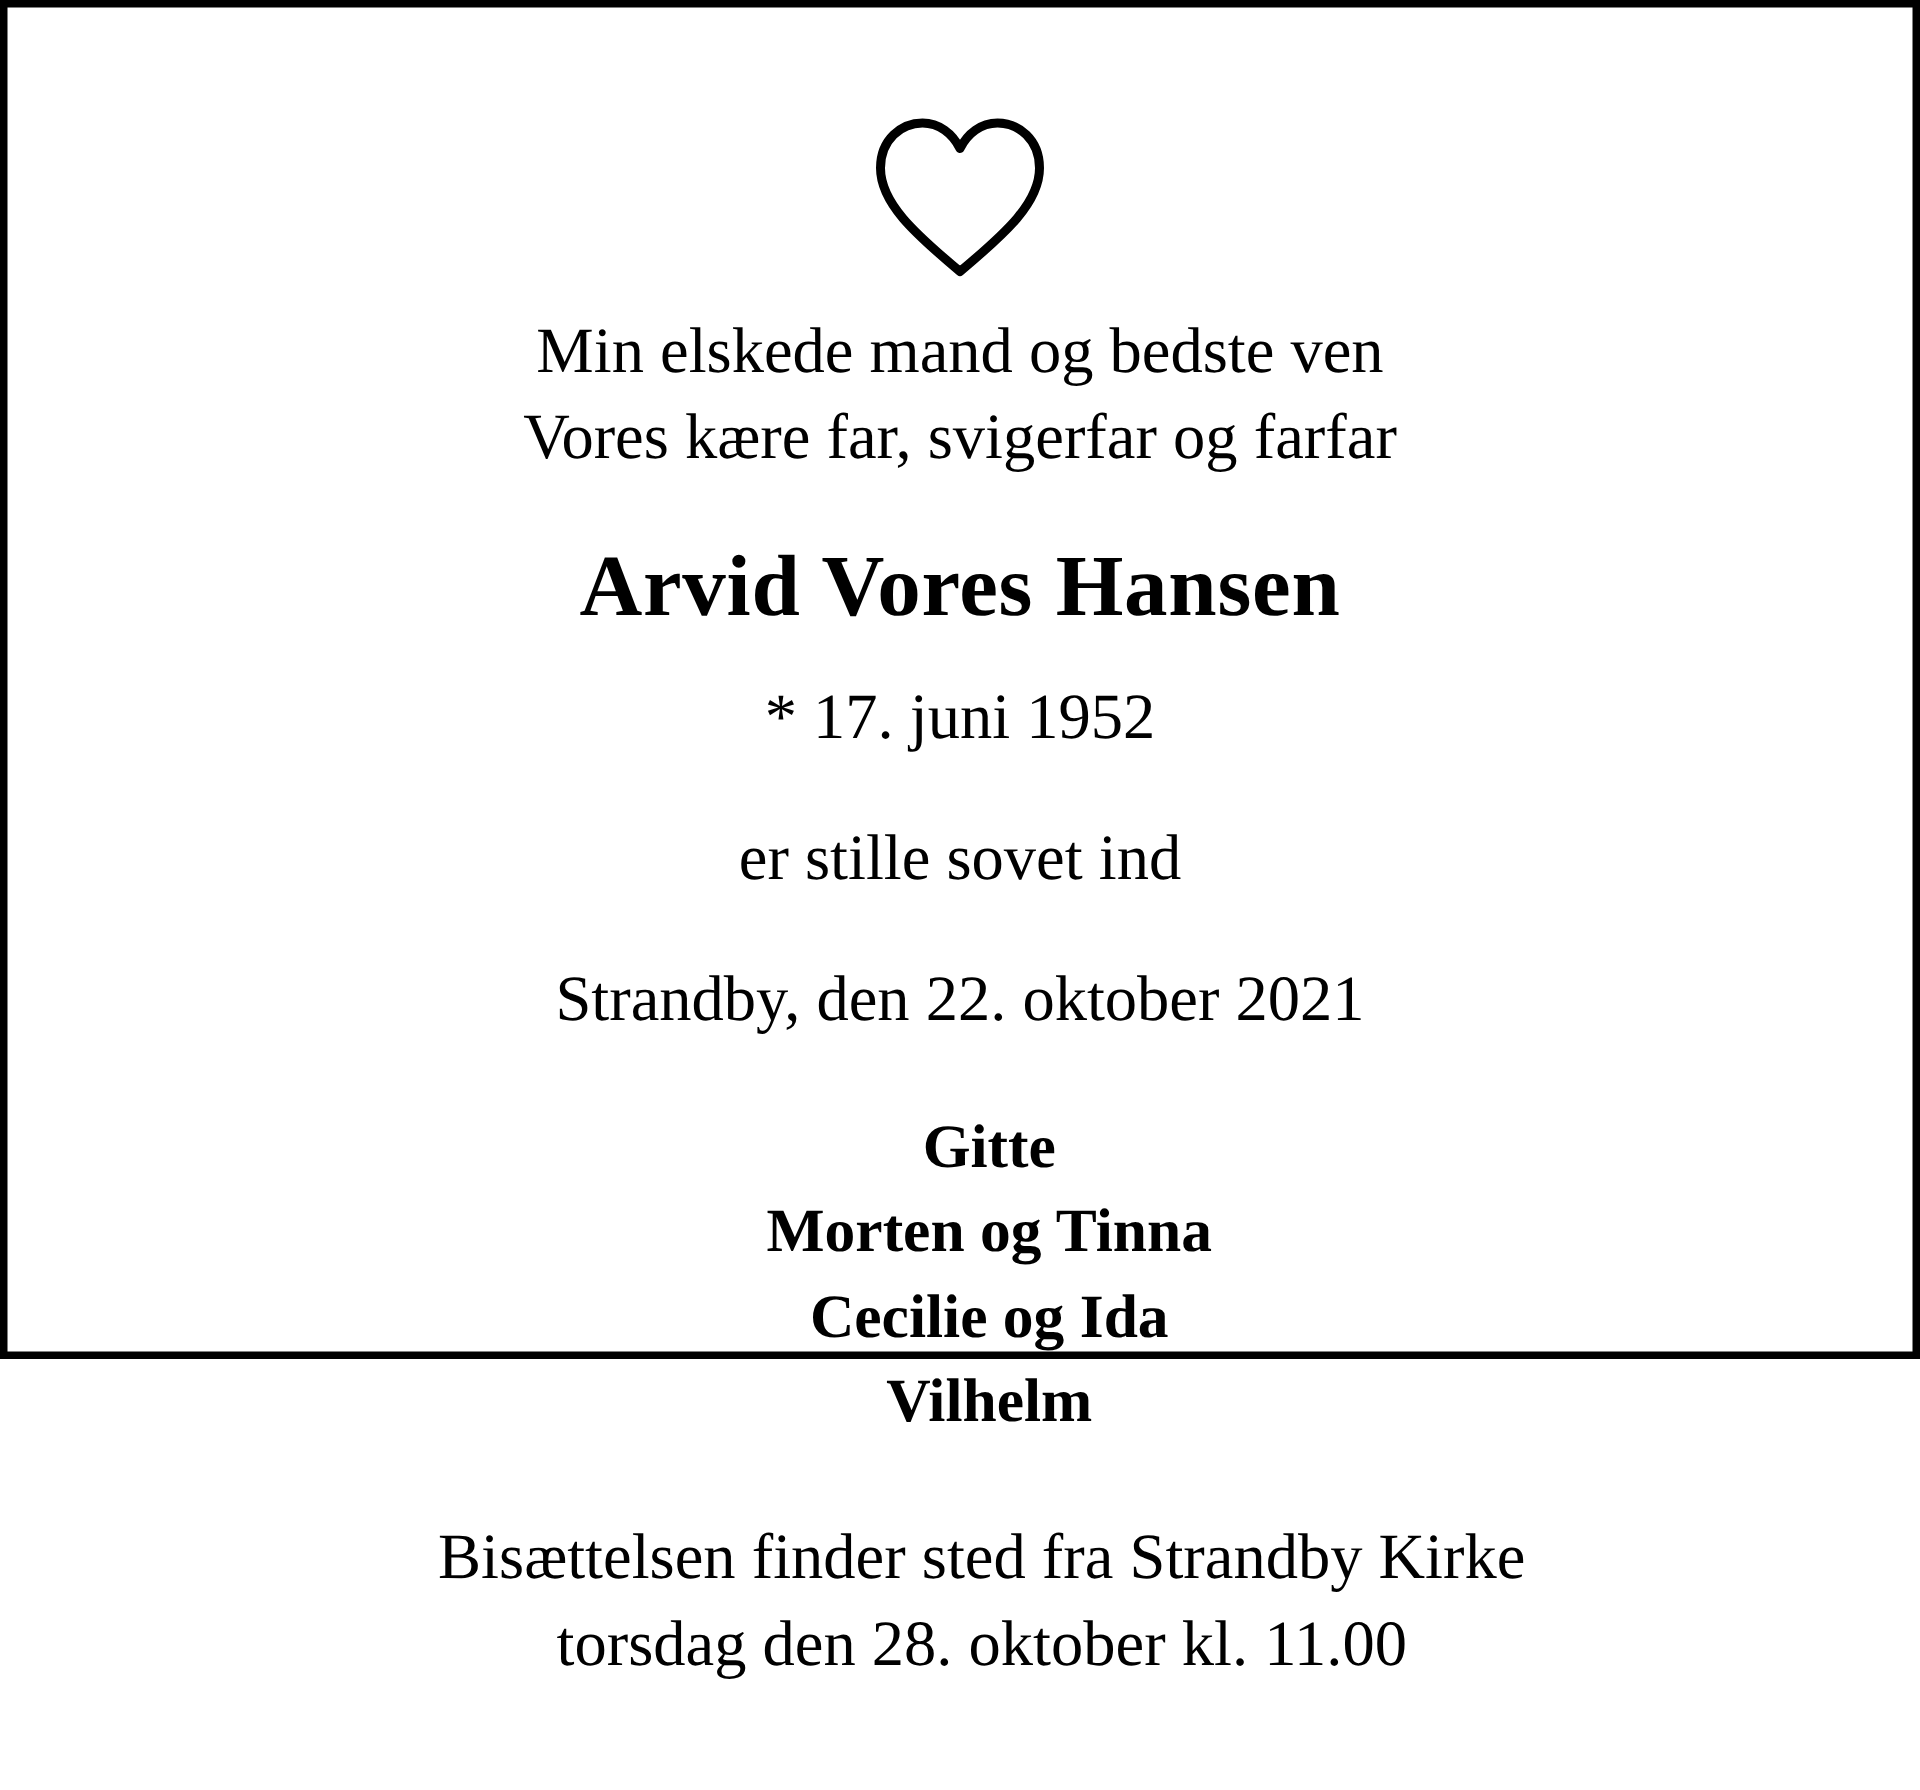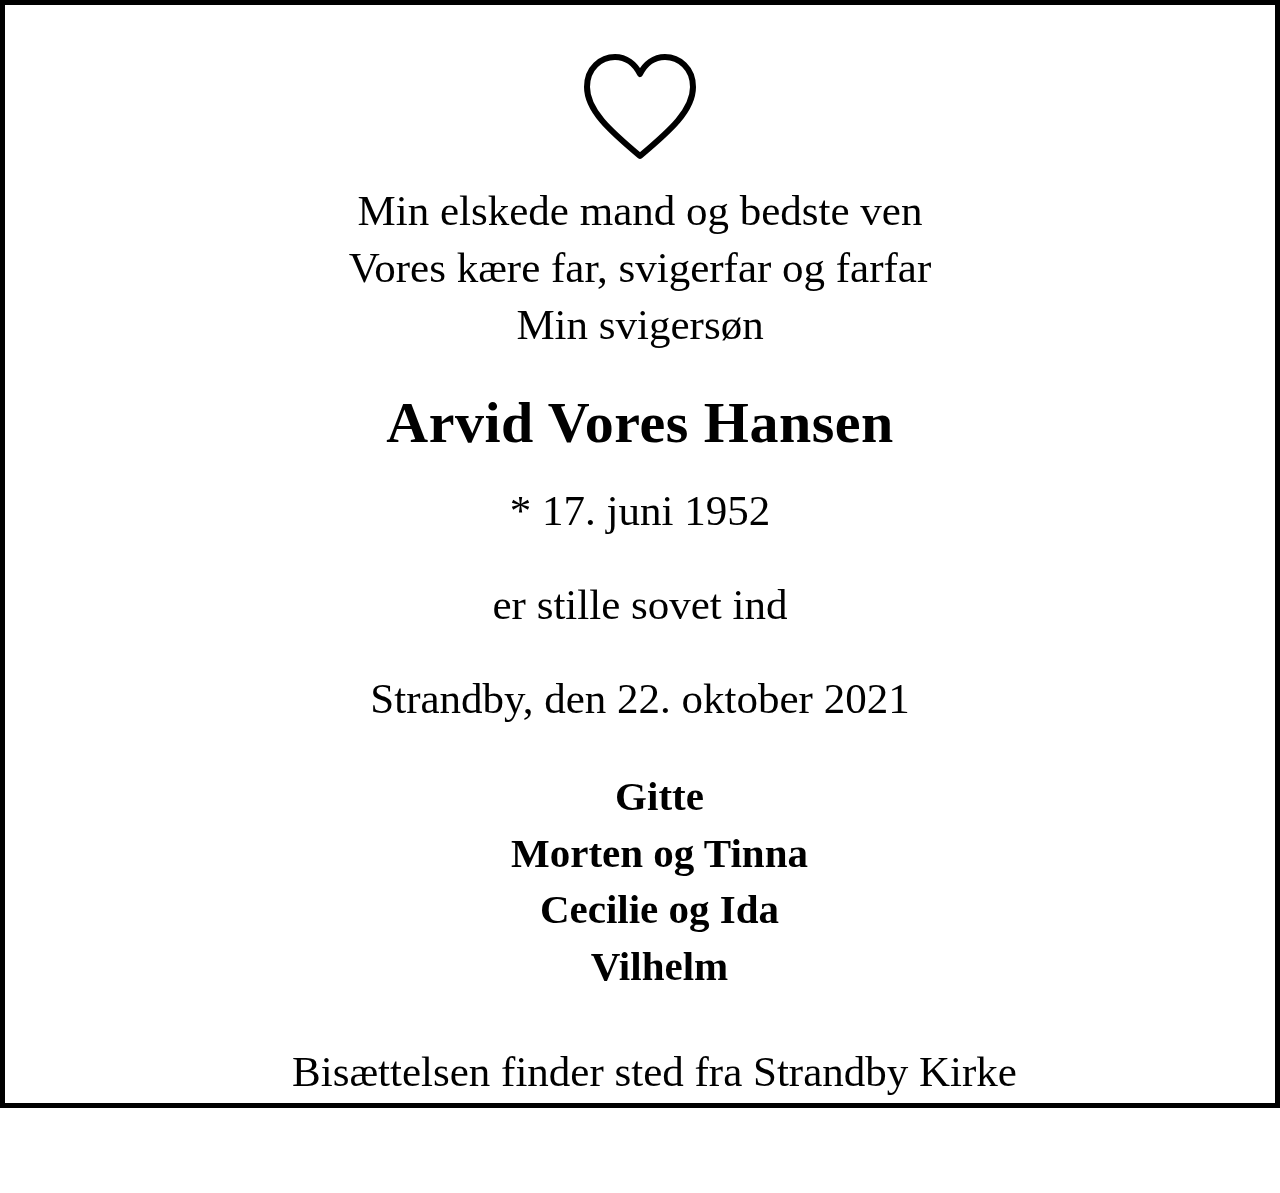--- a/index.html
+++ b/index.html
@@ -10,27 +10,27 @@
   body {
     width: 1280px;
     height: 1193px;
     font-family: "Liberation Serif", serif;
     color: #000000;
     overflow: hidden;
   }
   .notice {
     box-sizing: border-box;
     width: 1280px;
-    height: 1108px;
+    height: 906px;
     border: 5px solid #000000;
     background: #ffffff;
     display: flex;
     flex-direction: column;
     align-items: center;
-    padding-top: 46px;
+    padding-top: 72px;
   }
   .heart-wrap {
     width: 120px;
     height: 110px;
     display: flex;
     align-items: center;
     justify-content: center;
     margin-bottom: 18px;
   }
   .heart-wrap svg {
@@ -97,35 +97,35 @@
 
   <div class="heart-wrap">
     <svg width="118" height="108" viewBox="0 0 118 108" xmlns="http://www.w3.org/2000/svg">
       <path d="M59 104 C 28 78, 6 58, 6 35 C 6 16, 20 5, 34 5 C 45 5, 54 12, 59 22 C 64 12, 73 5, 84 5 C 98 5, 112 16, 112 35 C 112 58, 90 78, 59 104 Z" fill="none" stroke="#000000" stroke-width="6" stroke-linejoin="round"></path>
     </svg>
   </div>
 
   <div class="intro">
     <div>Min elskede mand og bedste ven</div>
     <div>Vores kære far, svigerfar og farfar</div>
-    <div>Min svigersøn</div>
   </div>
 
   <div class="name">Arvid Vores Hansen</div>
 
   <div class="born">* 17. juni 1952</div>
 
   <div class="passed">er stille sovet ind</div>
 
   <div class="place-date">Strandby, den 22. oktober 2021</div>
 
   <div class="survivors">
     <div>Gitte</div>
     <div>Morten og Tinna</div>
     <div>Cecilie og Ida</div>
     <div>Vilhelm</div>
   </div>
 
   <div class="funeral">
     <div>Bisættelsen finder sted fra Strandby Kirke</div>
+    <div>torsdag den 28. oktober kl. 11.00</div>
   </div>
 
 </div>
 
 </body></html>

